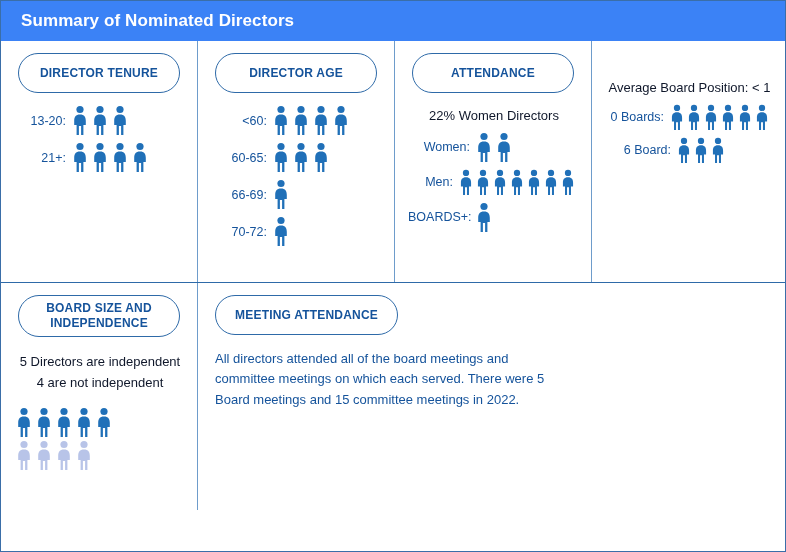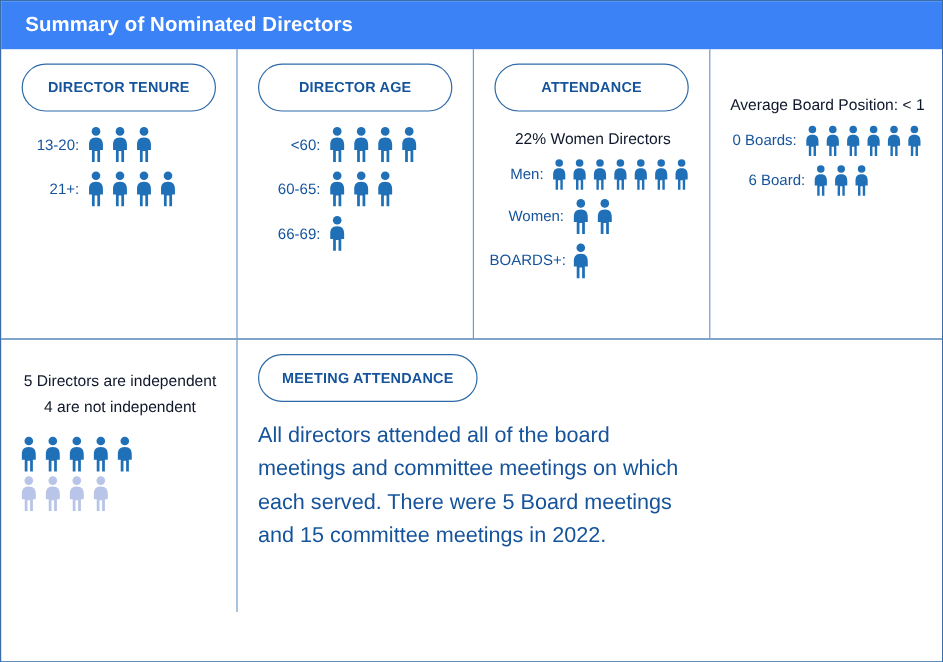--- a/index.html
+++ b/index.html
@@ -85,21 +85,21 @@
   
   .note{
     color:#0f172a;
     font-size:13px;
     line-height:1.45;
     margin:0 0 2px 2px;
     text-align:center;
   }
   .body-text{
     color:#15539b;
-    font-size:18px;
+    font-size:13px;
     line-height:1.55;
     margin:14px 4px 0 4px;
   }
   .bullets{
     margin:14px 0 0 0;
     padding:0;
     list-style:none;
   }
   .bullets li{
     color:#15539b;
@@ -253,30 +253,58 @@
             <span class="stat-label" style="width:62px">66-69:</span>
             <span class="icons">
                 <span style="margin-right:4px;display:inline-block">
                   <svg class="pic" width="16" height="31" viewBox="0 0 16 30">
                     <circle cx="8" cy="4" r="3.6" fill="#2070b8"></circle>
                     <path d="M8 9 C3.6 9 2.2 11.6 2.2 15.2 L2.2 19.6 L4.6 19.6 L4.6 29.4 L6.9 29.4 L6.9 20.4 L9.1 20.4 L9.1 29.4 L11.4 29.4 L11.4 19.6 L13.8 19.6 L13.8 15.2 C13.8 11.6 12.4 9 8 9 Z" fill="#2070b8"></path>
                   </svg>
                 </span>
               </span>
           </div>
+          <div class="stat-row">
+            <span class="stat-label" style="width:62px">70-72:</span>
+            <span class="icons">
+                <span style="margin-right:4px;display:inline-block">
+                  <svg class="pic" width="16" height="31" viewBox="0 0 16 30">
+                    <circle cx="8" cy="4" r="3.6" fill="#2070b8"></circle>
+                    <path d="M8 9 C3.6 9 2.2 11.6 2.2 15.2 L2.2 19.6 L4.6 19.6 L4.6 29.4 L6.9 29.4 L6.9 20.4 L9.1 20.4 L9.1 29.4 L11.4 29.4 L11.4 19.6 L13.8 19.6 L13.8 15.2 C13.8 11.6 12.4 9 8 9 Z" fill="#2070b8"></path>
+                  </svg>
+                </span>
+              </span>
+          </div>
         </div>
       </div>
 
       <div class="cell c3 divider">
         <div class="pill pill-narrow">
           <span class="pill-label">ATTENDANCE</span>
         </div>
         <p class="note" style="margin-top:14px">22% Women Directors</p>
         <div class="stats" style="margin-top:6px">
           <div class="stat-row">
+            <span class="stat-label" style="width:68px">Women:</span>
+            <span class="icons">
+                <span style="margin-right:4px;display:inline-block">
+                  <svg class="pic" width="16" height="31" viewBox="0 0 16 30">
+                    <circle cx="8" cy="4" r="3.6" fill="#2070b8"></circle>
+                    <path d="M8 9 C3.6 9 2.2 11.6 2.2 15.2 L2.2 19.6 L4.6 19.6 L4.6 29.4 L6.9 29.4 L6.9 20.4 L9.1 20.4 L9.1 29.4 L11.4 29.4 L11.4 19.6 L13.8 19.6 L13.8 15.2 C13.8 11.6 12.4 9 8 9 Z" fill="#2070b8"></path>
+                  </svg>
+                </span>
+                <span style="margin-right:4px;display:inline-block">
+                  <svg class="pic" width="16" height="31" viewBox="0 0 16 30">
+                    <circle cx="8" cy="4" r="3.6" fill="#2070b8"></circle>
+                    <path d="M8 9 C3.6 9 2.2 11.6 2.2 15.2 L2.2 19.6 L4.6 19.6 L4.6 29.4 L6.9 29.4 L6.9 20.4 L9.1 20.4 L9.1 29.4 L11.4 29.4 L11.4 19.6 L13.8 19.6 L13.8 15.2 C13.8 11.6 12.4 9 8 9 Z" fill="#2070b8"></path>
+                  </svg>
+                </span>
+              </span>
+          </div>
+          <div class="stat-row">
             <span class="stat-label" style="width:68px">Men:</span>
             <span class="icons">
                 <span style="margin-right:3px;display:inline-block">
                   <svg class="pic" width="14" height="27" viewBox="0 0 16 30">
                     <circle cx="8" cy="4" r="3.6" fill="#2070b8"></circle>
                     <path d="M8 9 C3.6 9 2.2 11.6 2.2 15.2 L2.2 19.6 L4.6 19.6 L4.6 29.4 L6.9 29.4 L6.9 20.4 L9.1 20.4 L9.1 29.4 L11.4 29.4 L11.4 19.6 L13.8 19.6 L13.8 15.2 C13.8 11.6 12.4 9 8 9 Z" fill="#2070b8"></path>
                   </svg>
                 </span>
                 <span style="margin-right:3px;display:inline-block">
                   <svg class="pic" width="14" height="27" viewBox="0 0 16 30">
@@ -303,37 +331,20 @@
                   </svg>
                 </span>
                 <span style="margin-right:3px;display:inline-block">
                   <svg class="pic" width="14" height="27" viewBox="0 0 16 30">
                     <circle cx="8" cy="4" r="3.6" fill="#2070b8"></circle>
                     <path d="M8 9 C3.6 9 2.2 11.6 2.2 15.2 L2.2 19.6 L4.6 19.6 L4.6 29.4 L6.9 29.4 L6.9 20.4 L9.1 20.4 L9.1 29.4 L11.4 29.4 L11.4 19.6 L13.8 19.6 L13.8 15.2 C13.8 11.6 12.4 9 8 9 Z" fill="#2070b8"></path>
                   </svg>
                 </span>
                 <span style="margin-right:3px;display:inline-block">
                   <svg class="pic" width="14" height="27" viewBox="0 0 16 30">
-                    <circle cx="8" cy="4" r="3.6" fill="#2070b8"></circle>
-                    <path d="M8 9 C3.6 9 2.2 11.6 2.2 15.2 L2.2 19.6 L4.6 19.6 L4.6 29.4 L6.9 29.4 L6.9 20.4 L9.1 20.4 L9.1 29.4 L11.4 29.4 L11.4 19.6 L13.8 19.6 L13.8 15.2 C13.8 11.6 12.4 9 8 9 Z" fill="#2070b8"></path>
-                  </svg>
-                </span>
-              </span>
-          </div>
-          <div class="stat-row">
-            <span class="stat-label" style="width:68px">Women:</span>
-            <span class="icons">
-                <span style="margin-right:4px;display:inline-block">
-                  <svg class="pic" width="16" height="31" viewBox="0 0 16 30">
-                    <circle cx="8" cy="4" r="3.6" fill="#2070b8"></circle>
-                    <path d="M8 9 C3.6 9 2.2 11.6 2.2 15.2 L2.2 19.6 L4.6 19.6 L4.6 29.4 L6.9 29.4 L6.9 20.4 L9.1 20.4 L9.1 29.4 L11.4 29.4 L11.4 19.6 L13.8 19.6 L13.8 15.2 C13.8 11.6 12.4 9 8 9 Z" fill="#2070b8"></path>
-                  </svg>
-                </span>
-                <span style="margin-right:4px;display:inline-block">
-                  <svg class="pic" width="16" height="31" viewBox="0 0 16 30">
                     <circle cx="8" cy="4" r="3.6" fill="#2070b8"></circle>
                     <path d="M8 9 C3.6 9 2.2 11.6 2.2 15.2 L2.2 19.6 L4.6 19.6 L4.6 29.4 L6.9 29.4 L6.9 20.4 L9.1 20.4 L9.1 29.4 L11.4 29.4 L11.4 19.6 L13.8 19.6 L13.8 15.2 C13.8 11.6 12.4 9 8 9 Z" fill="#2070b8"></path>
                   </svg>
                 </span>
               </span>
           </div>
           <div class="stat-row">
             <span class="stat-label" style="width:68px">BOARDS+:</span>
             <span class="icons">
                 <span style="margin-right:4px;display:inline-block">
@@ -415,20 +426,23 @@
               </span>
           </div>
         </div>
       </div>
 
     </div>
 
     <div class="row row-bottom">
 
       <div class="cell c1 divider">
+        <div class="pill pill-narrow">
+          <span class="pill-label">BOARD SIZE AND INDEPENDENCE</span>
+        </div>
         <p class="note" style="margin-top:16px">5 Directors are independent</p>
         <p class="note">4 are not independent</p>
         <div class="indep-icons">
           <div class="indep-row">
               <span style="margin-right:4px;display:inline-block">
                 <svg class="pic" width="16" height="31" viewBox="0 0 16 30">
                   <circle cx="8" cy="4" r="3.6" fill="#2070b8"></circle>
                   <path d="M8 9 C3.6 9 2.2 11.6 2.2 15.2 L2.2 19.6 L4.6 19.6 L4.6 29.4 L6.9 29.4 L6.9 20.4 L9.1 20.4 L9.1 29.4 L11.4 29.4 L11.4 19.6 L13.8 19.6 L13.8 15.2 C13.8 11.6 12.4 9 8 9 Z" fill="#2070b8"></path>
                 </svg>
               </span>

